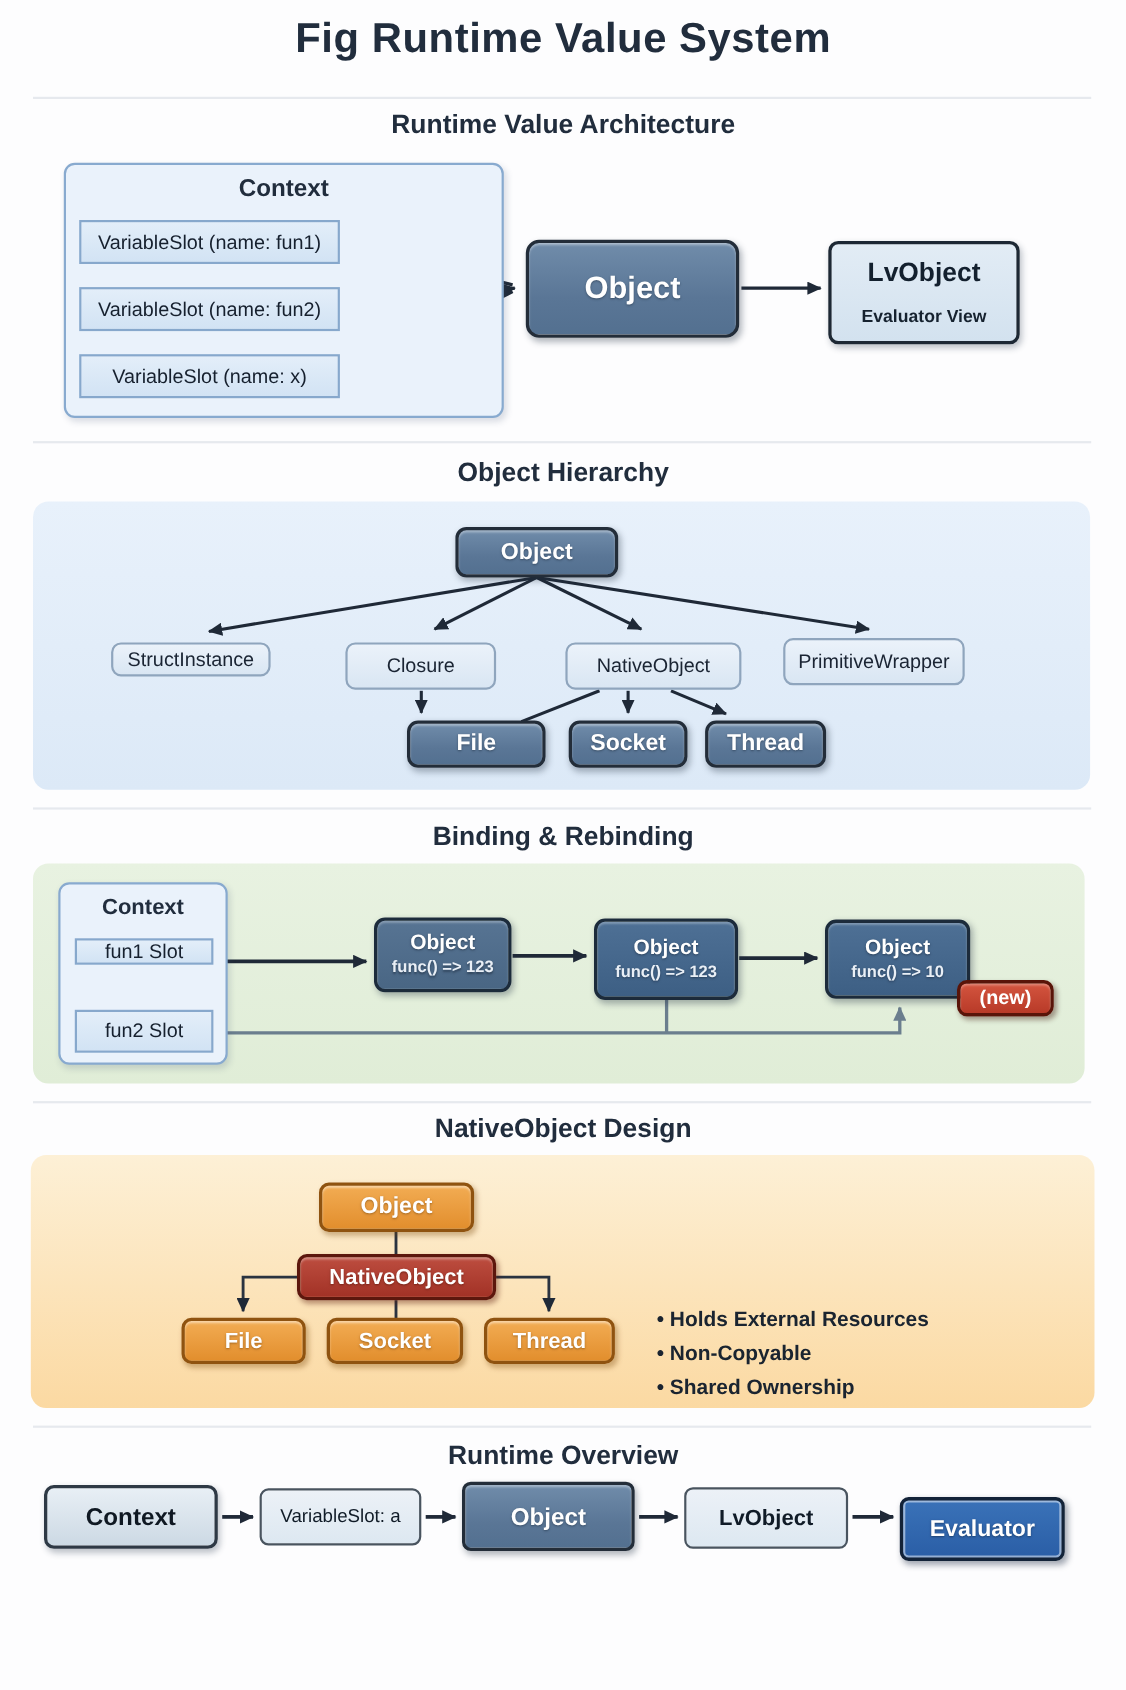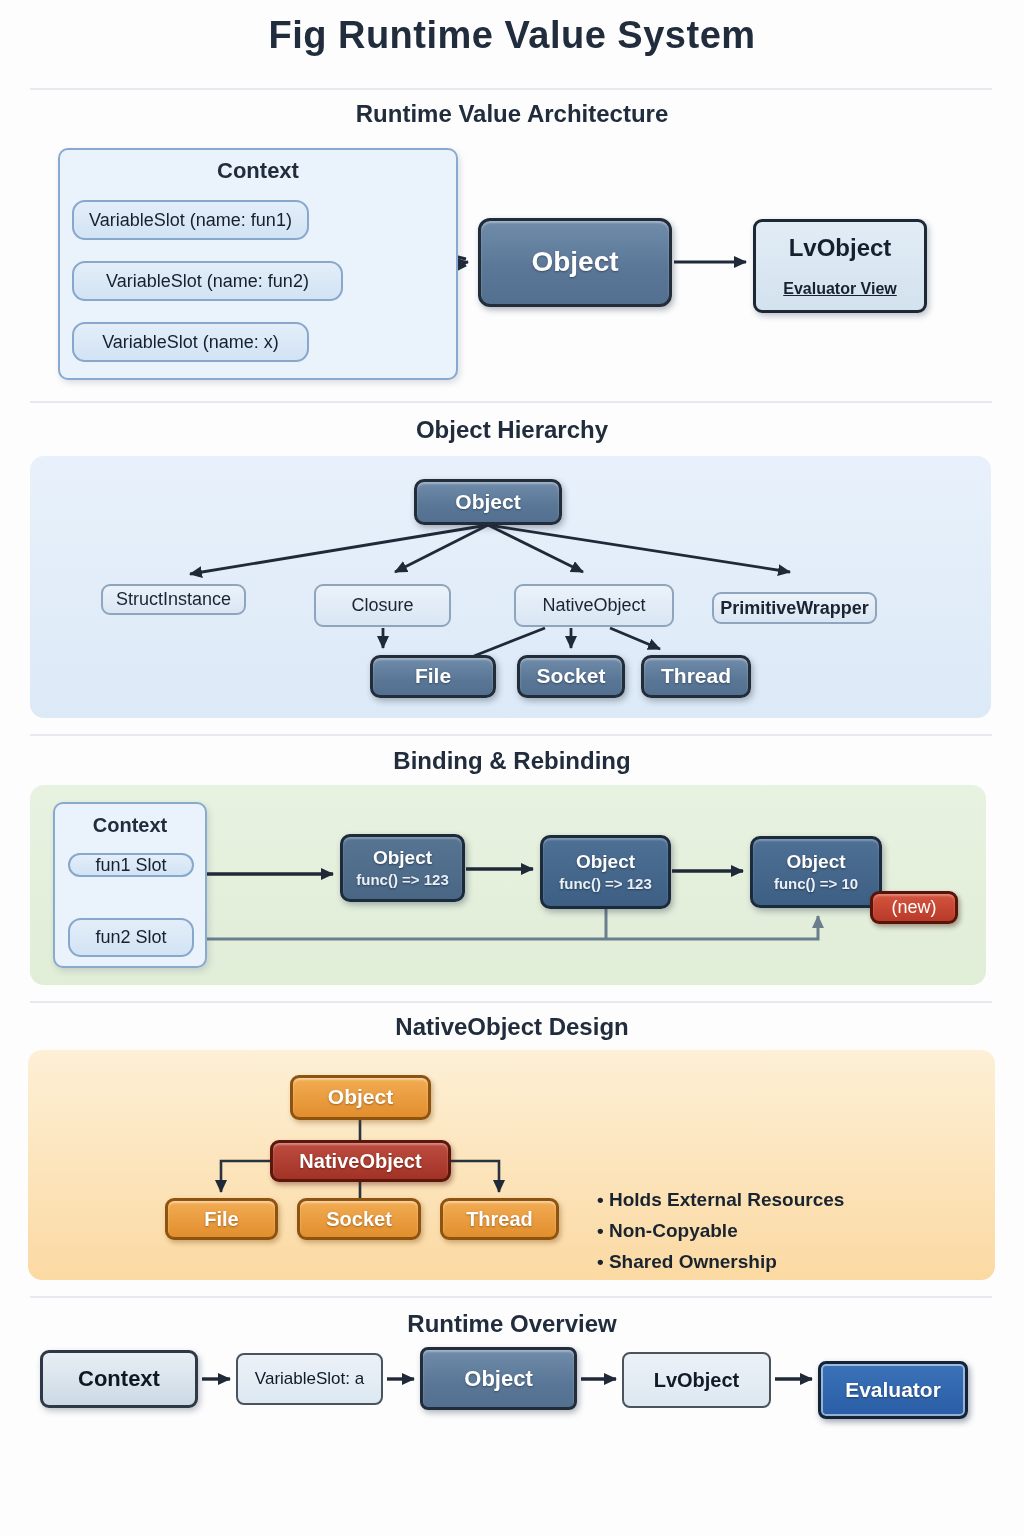--- a/index.html
+++ b/index.html
@@ -14,39 +14,39 @@
   .box{position:absolute;box-sizing:border-box;display:flex;flex-direction:column;
        align-items:center;justify-content:center;z-index:3;text-align:center;line-height:1.15;}
   .shadow{box-shadow:2px 3px 6px rgba(40,55,75,.30);}
   .slate{background:linear-gradient(180deg,#708caa 0%,#5a7696 60%,#537090 100%);
          border:3px solid #232d39;border-radius:10px;color:#fff;font-weight:700;
          box-shadow:inset 0 2px 2px rgba(255,255,255,.35),2px 3px 6px rgba(35,48,66,.35);
          text-shadow:0 1px 2px rgba(18,28,42,.45);}
   .lightbox{background:linear-gradient(180deg,#ebf2fa,#d9e6f3);border:2px solid #8fa5bd;
             border-radius:9px;color:#1a2433;}
   .slotbox{background:linear-gradient(180deg,#e3eef9,#d2e3f4);border:2px solid #87a8cc;
-           border-radius:13px;color:#16202e;}
+           border-radius:0;color:#16202e;}
   .ctxpanel{background:#eaf2fb;border:2px solid #88aacf;border-radius:10px;
             box-shadow:2px 3px 6px rgba(60,80,110,.18);}
   .bindnode{background:linear-gradient(180deg,#4e7095,#3d5f84);border:3px solid #1c2b3b;
             border-radius:10px;color:#fff;
             box-shadow:inset 0 2px 2px rgba(255,255,255,.28),2px 3px 6px rgba(35,48,66,.35);
             text-shadow:0 1px 2px rgba(14,24,38,.5);}
   .bindnode .t{font-weight:700;font-size:19px;}
   .bindnode .v{font-weight:600;font-size:15px;color:#e9eff6;margin-top:2px;}
   .orange{background:linear-gradient(180deg,#f2ac53,#e28e2d);border:3px solid #8f5310;
           border-radius:9px;color:#fff;font-weight:700;
           box-shadow:inset 0 2px 2px rgba(255,255,255,.45),2px 3px 5px rgba(120,70,10,.35);
           text-shadow:0 1px 2px rgba(90,50,5,.5);}
   .rednode{background:linear-gradient(180deg,#bd4d3f,#a23226);border:3px solid #5c170d;
            border-radius:9px;color:#fff;font-weight:700;
            box-shadow:inset 0 2px 2px rgba(255,255,255,.35),2px 3px 5px rgba(90,25,12,.4);
            text-shadow:0 1px 2px rgba(70,15,5,.55);}
   .badge{background:linear-gradient(180deg,#d4553f,#b83a28);border:3px solid #591409;
-         border-radius:9px;color:#fff;font-weight:400;font-size:18px;
+         border-radius:9px;color:#fff;font-weight:700;font-size:18px;
          box-shadow:inset 0 2px 2px rgba(255,255,255,.3),2px 3px 5px rgba(60,20,10,.4);z-index:4;}
   .ovctx{background:linear-gradient(180deg,#e8eff5,#ccd9e4);border:3px solid #2e3945;
          border-radius:9px;color:#0f1822;font-weight:700;}
   .ovlight{background:linear-gradient(180deg,#ecf1f7,#dde8f1);border:2px solid #49545f;
            border-radius:8px;color:#101b27;}
   .evaluator{background:linear-gradient(180deg,#3a72b8,#2a5ea6);border:3px solid #132338;
              border-radius:8px;color:#fff;font-weight:700;
              box-shadow:inset 0 0 0 2px rgba(255,255,255,.5),2px 3px 6px rgba(20,35,60,.4);
              text-shadow:0 1px 2px rgba(10,25,45,.5);margin-top:11px;}
   .bullets{position:absolute;z-index:3;}
@@ -122,33 +122,33 @@
     <path d="M387,1379 L414,1379" marker-end="url(#mDark)"></path>
     <path d="M581,1379 L616,1379" marker-end="url(#mDark)"></path>
     <path d="M775,1379 L812,1379" marker-end="url(#mDark)"></path>
   </g>
 </svg>
 
 <div class="box ctxpanel" style="left:58px;top:148px;width:400px;height:232px;justify-content:flex-start;">
   <div style="font-size:22px;font-weight:700;margin-top:8px;">Context</div>
 </div>
 <div class="box slotbox" style="left:72px;top:200px;width:237px;height:40px;font-size:18px;">VariableSlot (name: fun1)</div>
-<div class="box slotbox" style="left:72px;top:261px;width:271px;height:40px;font-size:18px;">VariableSlot (name: fun2)</div>
+<div class="box slotbox" style="left:72px;top:261px;width:237px;height:40px;font-size:18px;">VariableSlot (name: fun2)</div>
 <div class="box slotbox" style="left:72px;top:322px;width:237px;height:40px;font-size:18px;">VariableSlot (name: x)</div>
 <div class="box slate" style="left:478px;top:218px;width:194px;height:89px;font-size:28px;border-radius:12px;">Object</div>
 <div class="box shadow" style="left:753px;top:219px;width:174px;height:94px;background:linear-gradient(180deg,#e2ecf5,#d3e2ef);border:3px solid #1d2834;border-radius:9px;">
   <div style="font-size:24px;font-weight:700;color:#13202e;">LvObject</div>
-  <div style="font-size:16px;font-weight:700;color:#16222f;margin-top:18px;text-decoration:underline;">Evaluator View</div>
+  <div style="font-size:16px;font-weight:700;color:#16222f;margin-top:18px;">Evaluator View</div>
 </div>
 
 <div class="box slate" style="left:414px;top:479px;width:148px;height:46px;font-size:21px;">Object</div>
 <div class="box lightbox" style="left:101px;top:584px;width:145px;height:31px;font-size:18px;">StructInstance</div>
 <div class="box lightbox" style="left:314px;top:584px;width:137px;height:43px;font-size:18px;">Closure</div>
 <div class="box lightbox" style="left:514px;top:584px;width:160px;height:43px;font-size:18px;">NativeObject</div>
-<div class="box lightbox" style="left:712px;top:592px;width:165px;height:32px;font-size:18px;font-weight:bold;">PrimitiveWrapper</div>
+<div class="box lightbox" style="left:712px;top:580px;width:165px;height:43px;font-size:18px;">PrimitiveWrapper</div>
 <div class="box slate" style="left:370px;top:655px;width:126px;height:43px;font-size:21px;">File</div>
 <div class="box slate" style="left:517px;top:655px;width:108px;height:43px;font-size:21px;">Socket</div>
 <div class="box slate" style="left:641px;top:655px;width:110px;height:43px;font-size:21px;">Thread</div>
 
 <div class="box ctxpanel" style="left:53px;top:802px;width:154px;height:166px;justify-content:flex-start;">
   <div style="font-size:20px;font-weight:700;margin-top:10px;">Context</div>
 </div>
 <div class="box slotbox" style="left:68px;top:853px;width:126px;height:24px;font-size:18px;">fun1 Slot</div>
 <div class="box slotbox" style="left:68px;top:918px;width:126px;height:39px;font-size:18px;">fun2 Slot</div>
 <div class="box bindnode" style="left:340px;top:834px;width:125px;height:68px;background:linear-gradient(180deg,#577493,#496684);">

